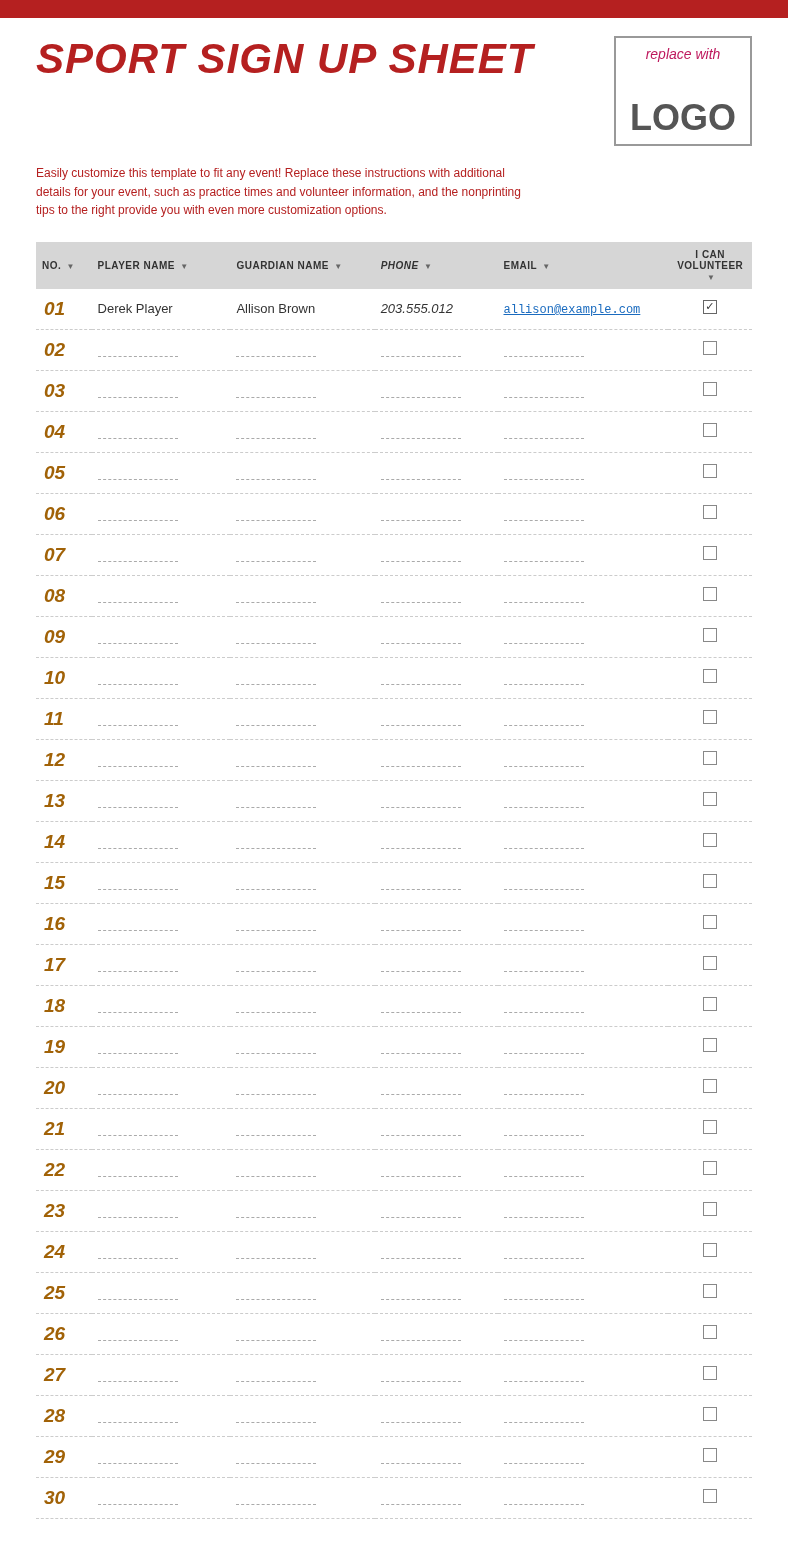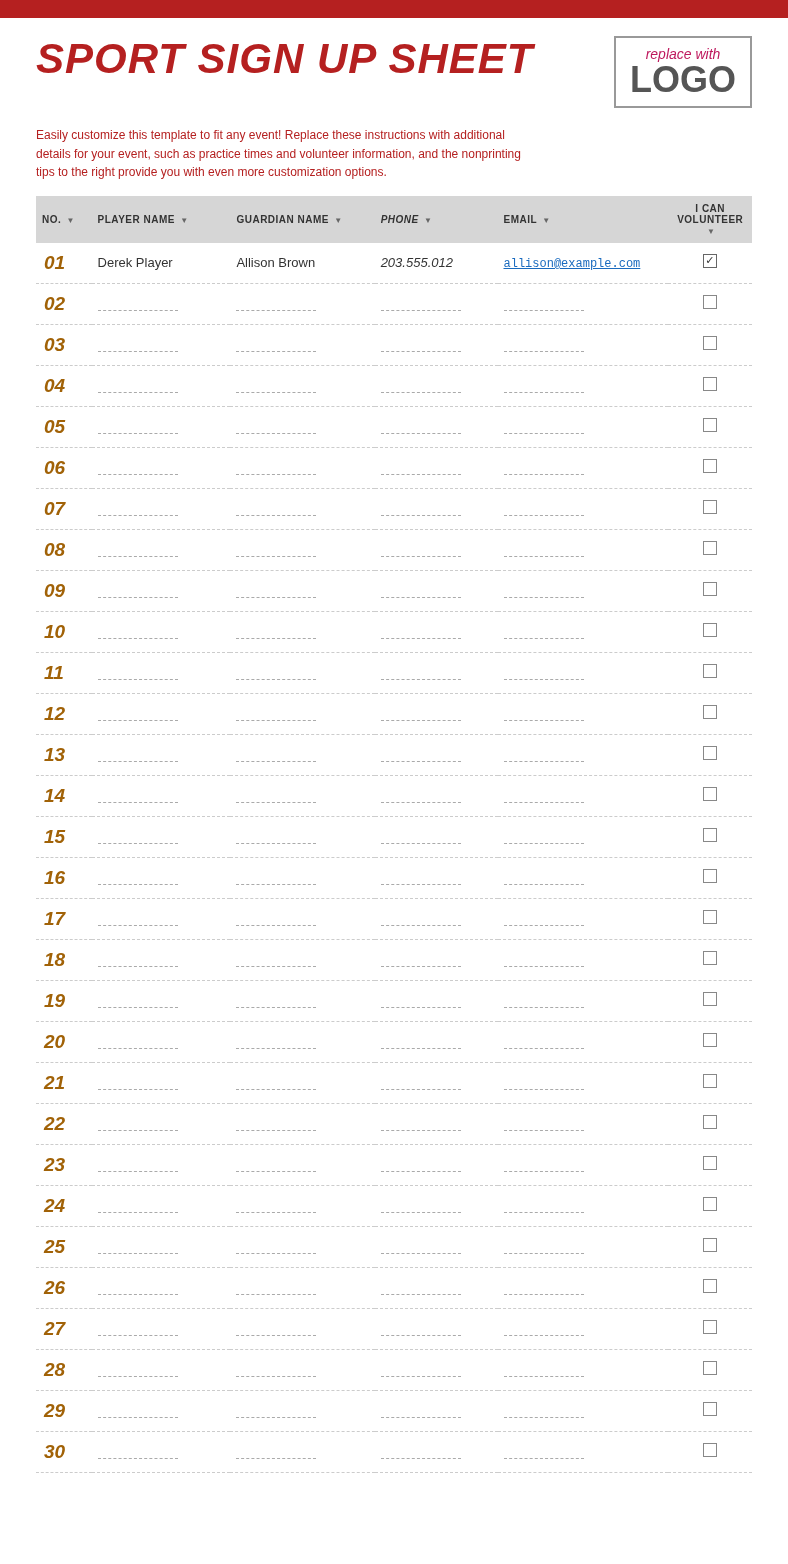--- a/index.html
+++ b/index.html
@@ -45,23 +45,24 @@
     .logo-replace {
       font-size: 14px;
       color: #be185d;
       font-style: italic;
     }
     .logo-text {
       font-size: 36px;
       font-weight: 900;
       color: #555;
       line-height: 1;
+      margin-top: 38px;
     }
     .description {
-      padding: 8px 36px 14px 36px;
+      padding: 8px 36px 22px 36px;
       font-size: 12px;
       color: #b52020;
       line-height: 1.55;
       max-width: 560px;
     }
     .table-wrap {
       padding: 0 36px 36px 36px;
     }
     table {
       width: 100%;

